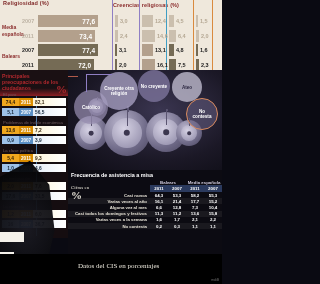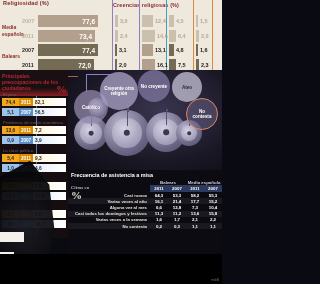--- a/index.html
+++ b/index.html
@@ -444,16 +444,17 @@
         </tbody>
       </table>
     </div>
   </div>
 
   <div class="silhouette"></div>
   <div class="whitebox" style="top:232px; width:24px; height:10px;"></div>
   <div class="whitebox" style="top:252px; width:14px; height:9px;"></div>
 
   <div class="footer">
+    <div class="foot-text">Datos del CIS en porcentajes</div>
     <div class="foot-credit">mdiB</div>
   </div>
 
 </div>
 
 </body></html>

